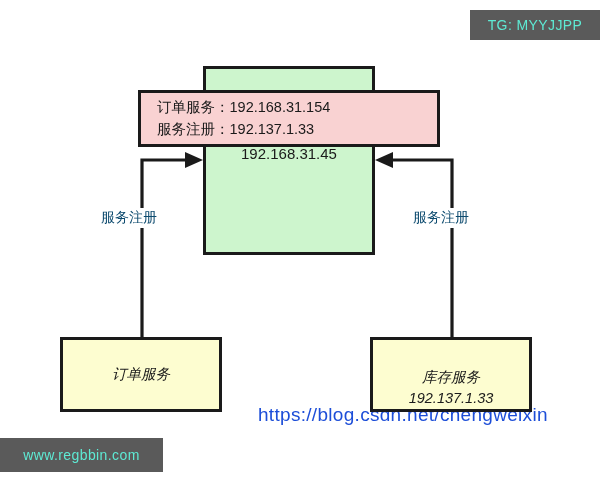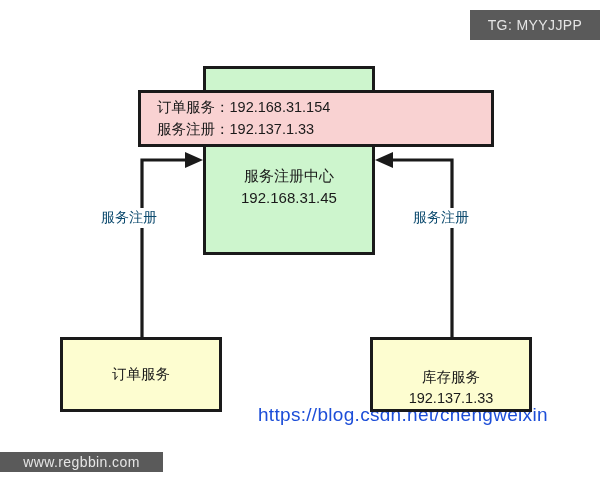--- a/index.html
+++ b/index.html
@@ -63,86 +63,86 @@
   }
 
   #registry-node {
     left: 203px;
     top: 66px;
     width: 172px;
     height: 189px;
     background: #cdf5cd;
     font-size: 15px;
     padding-top: 52px;
-    justify-content: center;
+    justify-content: flex-start;
     z-index: 3;
   }
   #registry-node .line { padding: 1px 0; }
 
   #registry-table-node {
     left: 138px;
     top: 90px;
-    width: 356px;
+    width: 302px;
     height: 57px;
     background: #f9d2d2;
     font-size: 14.5px;
     align-items: flex-start;
     justify-content: center;
     padding-left: 16px;
     z-index: 4;
   }
   #registry-table-node .line { padding: 1px 0; text-align: left; }
 
   .service-node {
     width: 162px;
     height: 75px;
     background: #fdfdd0;
     font-size: 14.5px;
     top: 337px;
   }
   #order-service-node { left: 60px; }
   #inventory-service-node { left: 370px; justify-content: flex-end; }
-  .service-node .line { padding: 1px 0; }
+  .service-node .line { padding: 1px 0; font-style: italic; }
 
   
   .edge-label {
     position: absolute;
     font-size: 14px;
     color: #0c4a6e;
     white-space: nowrap;
     background: #ffffff;
     padding: 1px 3px;
     z-index: 5;
   }
   #edge-label-left  { left: 98px;  top: 208px; }
   #edge-label-right { left: 410px; top: 208px; }
 
   
   .badge {
     position: absolute;
     background: #5a5a5a;
-    color: #e5e5e5;
+    color: #5eead4;
     font-size: 14px;
     letter-spacing: 0.4px;
     display: flex;
     align-items: center;
     justify-content: center;
     z-index: 8;
   }
   #tg-badge {
     right: 0;
     top: 10px;
     width: 130px;
     height: 30px;
   }
   #site-badge {
     left: 0;
     bottom: 8px;
     width: 163px;
-    height: 20px;
+    height: 34px;
   }
 </style>
 </head>
 <body>
 
 <div id="canvas">
 
   <div class="watermark-url">https://blog.csdn.net/chengweixin</div>
 
   <svg id="wires" viewBox="0 0 600 480" xmlns="http://www.w3.org/2000/svg">

